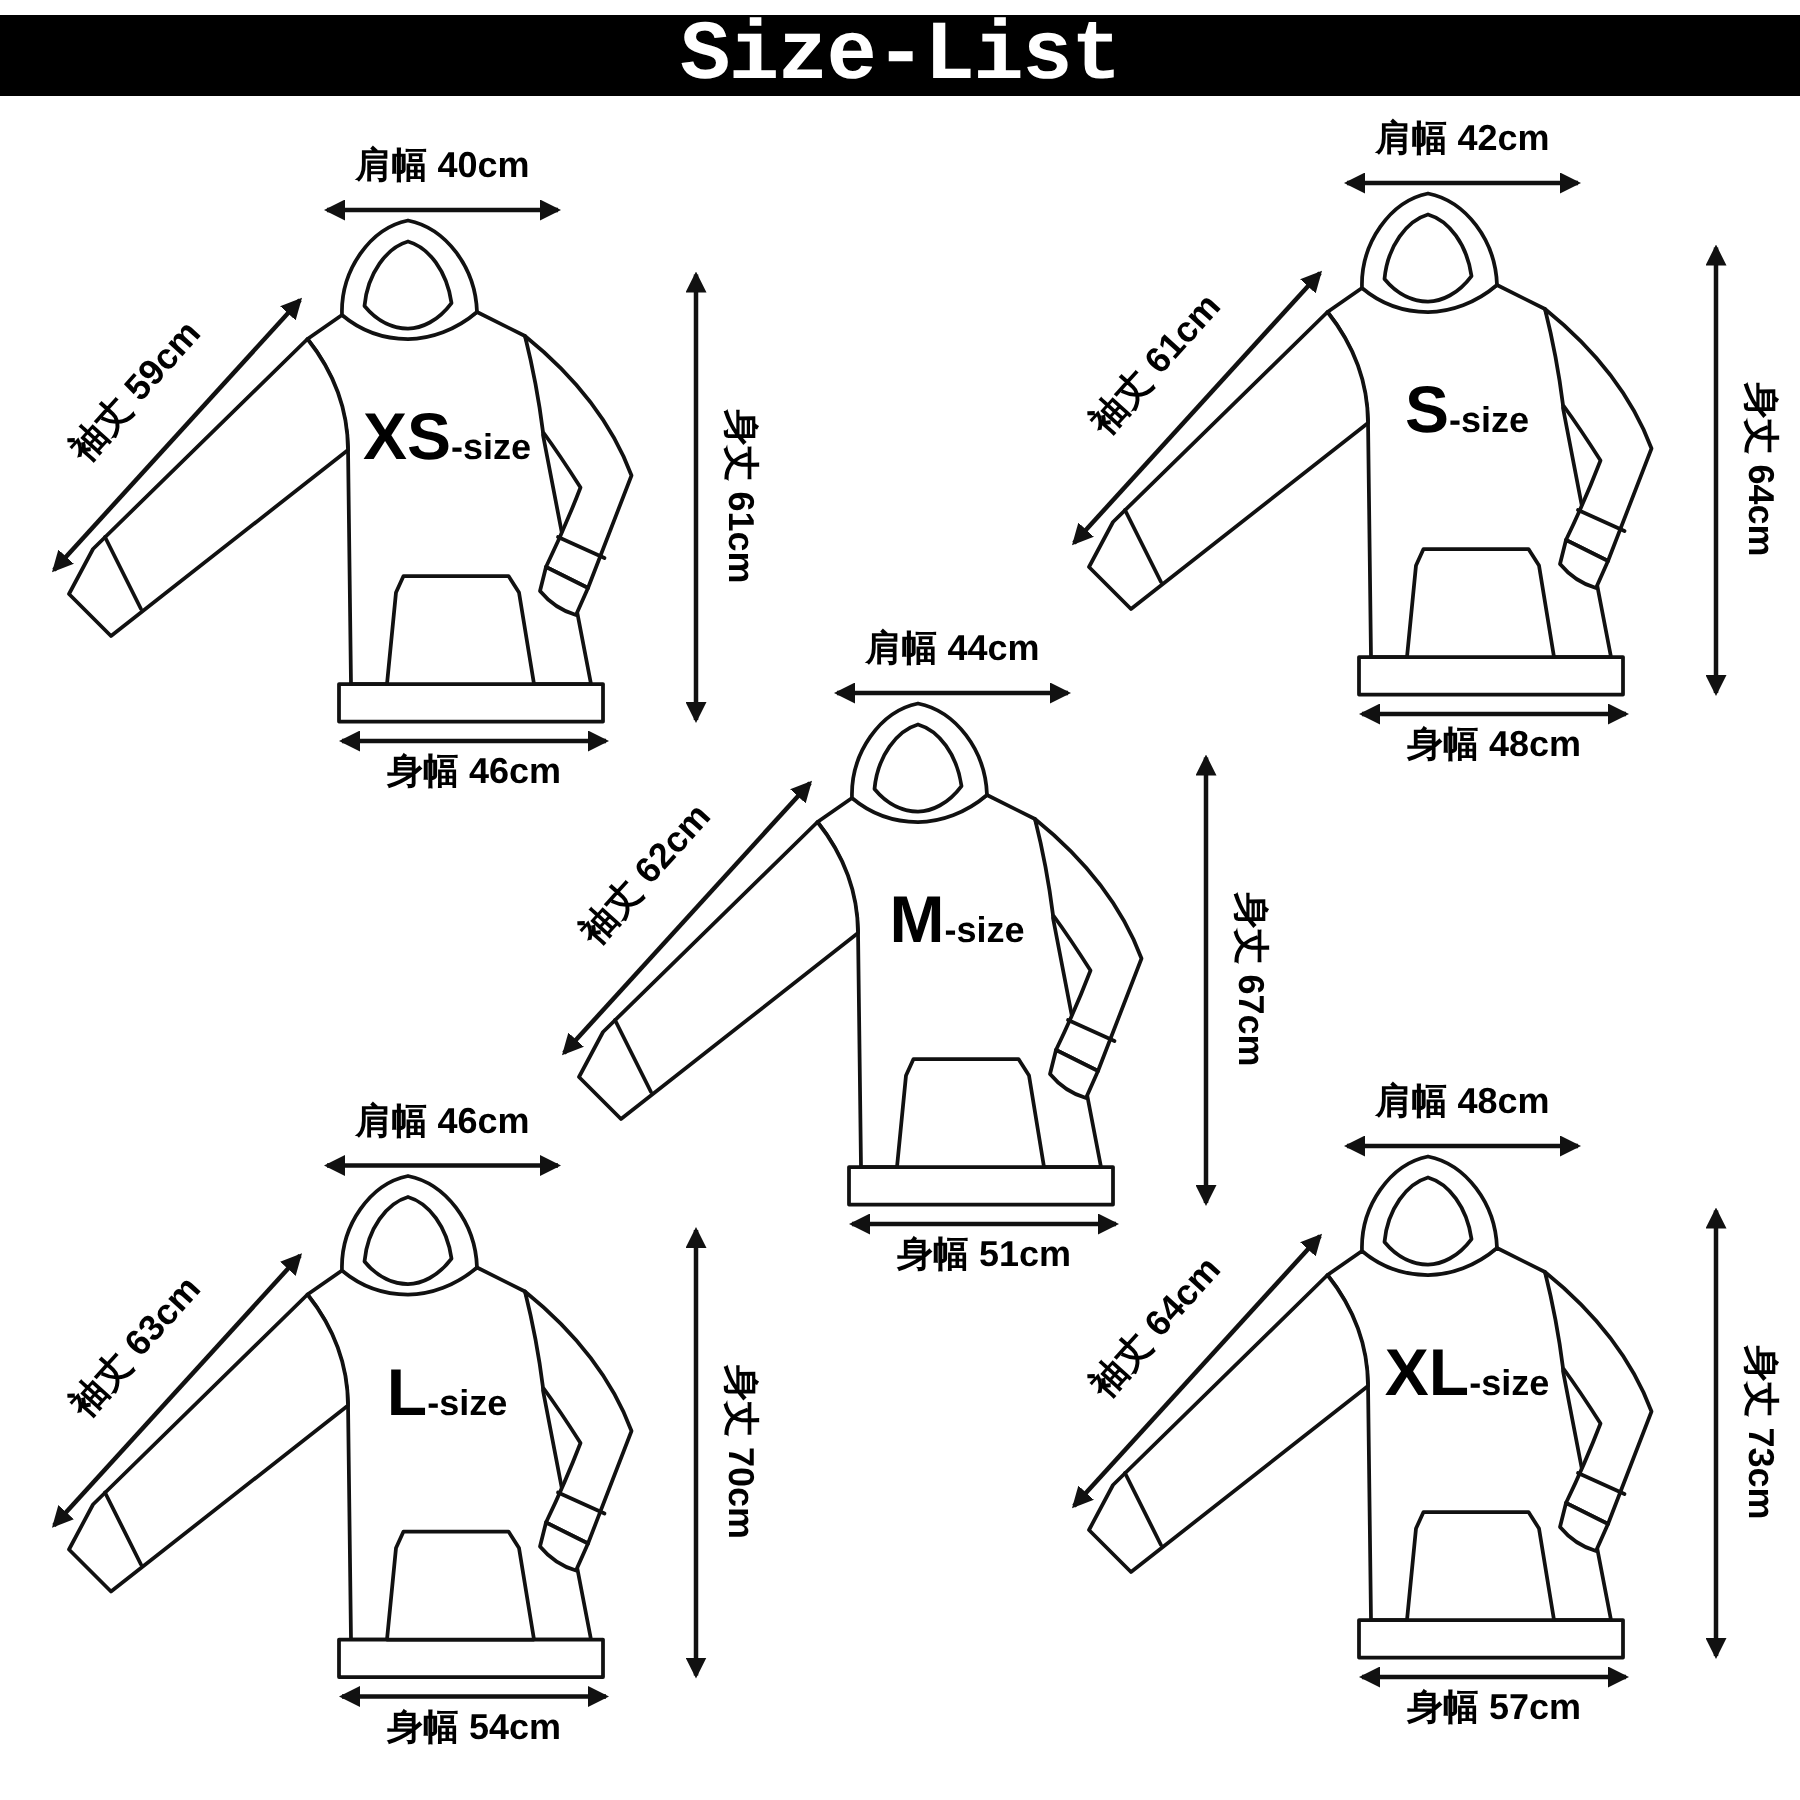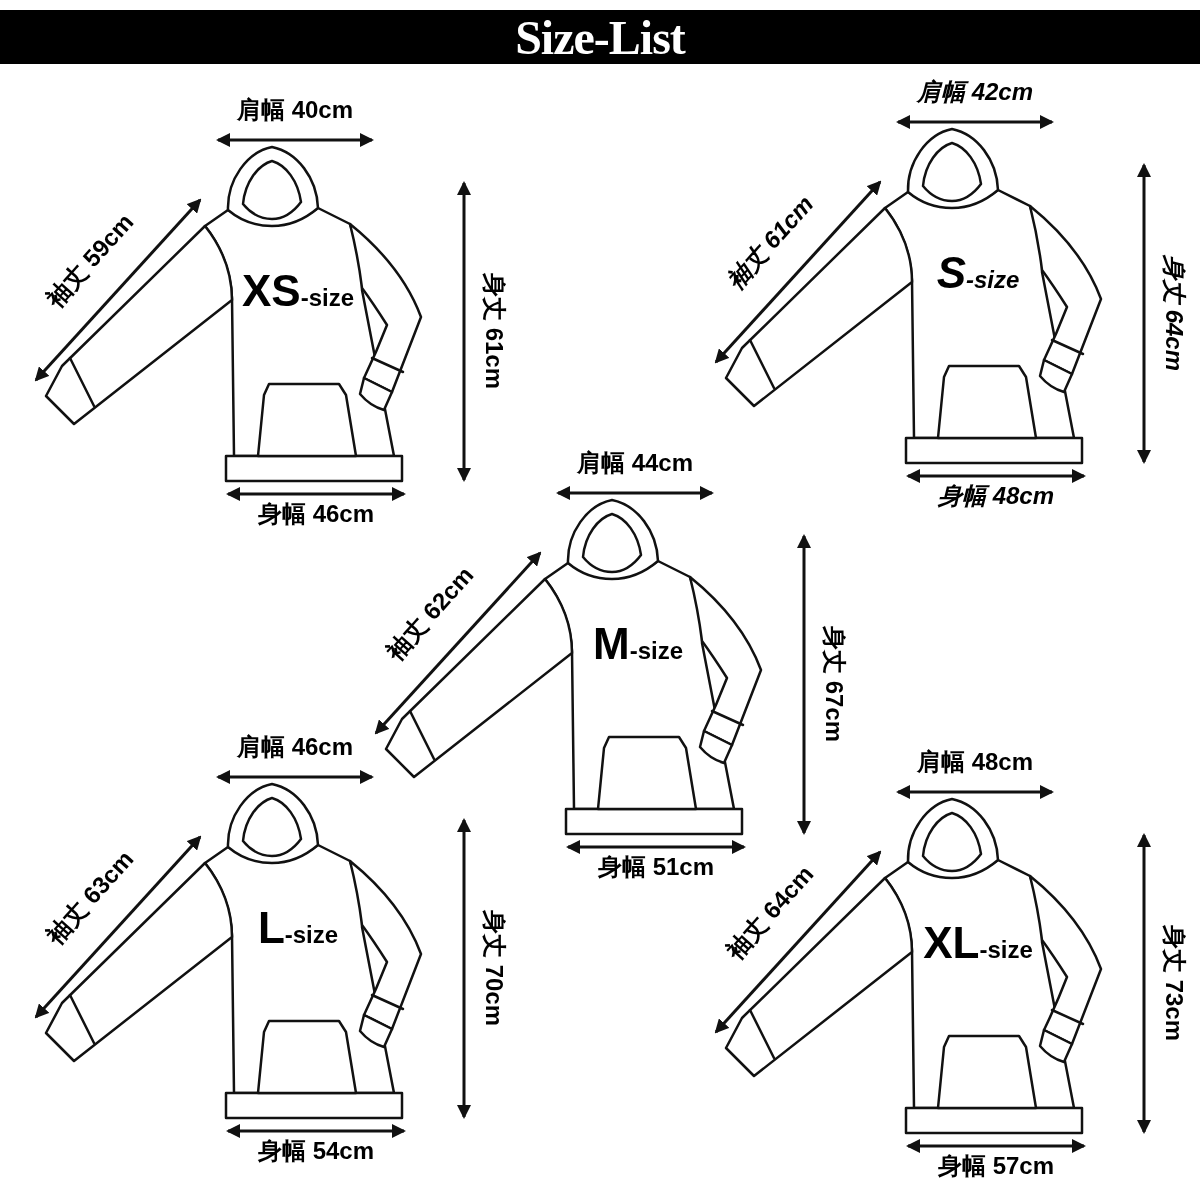--- a/index.html
+++ b/index.html
@@ -1,21 +1,21 @@
 <!DOCTYPE html>
 <html><head>
 <meta charset="utf-8">
 <style>
   html,body{margin:0;padding:0;background:#fff;}
   .canvas{position:relative;width:1200px;height:1200px;background:#fff;overflow:hidden;
           font-family:"Liberation Sans",sans-serif;}
   .title-bar{position:absolute;left:0;top:10px;width:1200px;height:54px;background:#000;
              display:flex;align-items:center;justify-content:center;}
-  .title-bar h1{margin:0;color:#fff;font-size:48px;font-weight:800;letter-spacing:-1px;
-                font-family:Liberation Serif, serif;}
+  .title-bar h1{margin:0;color:#fff;font-size:56px;font-weight:800;letter-spacing:-1px;
+                font-family:Liberation Mono, monospace;}
   .panel{position:absolute;width:480px;height:440px;}
   .panel svg{width:480px;height:440px;overflow:visible;display:block;}
   .hoodie path{fill:#fff;stroke:#111;stroke-width:2.5;stroke-linejoin:round;stroke-linecap:round;}
   .hoodie path.cuff{fill:none;}
   .arrow{stroke:#111;stroke-width:3;marker-start:url(#ah);marker-end:url(#ah);}
   .mlabel{font-family:"Liberation Sans",sans-serif;font-size:24px;font-weight:bold;fill:#000;}
   .size-label{fill:#000;font-family:"Liberation Sans",sans-serif;}
   .sz-big{font-size:44px;font-weight:bold;}
   .sz-small{font-size:24px;font-weight:bold;}
 </style>
@@ -56,36 +56,36 @@
       <line class="arrow" x1="180" y1="112" x2="16" y2="292"></line>
       <text class="mlabel" transform="translate(76,178) rotate(-48)" text-anchor="middle">袖丈 59cm</text>
       <line class="arrow" x1="444" y1="95" x2="444" y2="392"></line>
       <text class="mlabel" transform="translate(466,243) rotate(90)" text-anchor="middle">身丈 61cm</text>
       <line class="arrow" x1="208" y1="406" x2="384" y2="406"></line>
       <text class="mlabel" x="296" y="434" text-anchor="middle">身幅 46cm</text>
       <text class="size-label" x="278" y="218" text-anchor="middle"><tspan class="sz-big">XS</tspan><tspan class="sz-small">-size</tspan></text>
     </svg>
   </section>
 
-  <section class="panel" style="left:700px;top:70px;font-style:italic;">
+  <section class="panel" style="left:700px;top:70px;">
     <svg viewBox="0 0 480 440">
       <use href="#hoodie"></use>
       <line class="arrow" x1="198" y1="52" x2="352" y2="52"></line>
       <text class="mlabel" x="275" y="30" text-anchor="middle">肩幅 42cm</text>
       <line class="arrow" x1="180" y1="112" x2="16" y2="292"></line>
       <text class="mlabel" transform="translate(76,178) rotate(-48)" text-anchor="middle">袖丈 61cm</text>
       <line class="arrow" x1="444" y1="95" x2="444" y2="392"></line>
       <text class="mlabel" transform="translate(466,243) rotate(90)" text-anchor="middle">身丈 64cm</text>
       <line class="arrow" x1="208" y1="406" x2="384" y2="406"></line>
       <text class="mlabel" x="296" y="434" text-anchor="middle">身幅 48cm</text>
       <text class="size-label" x="278" y="218" text-anchor="middle"><tspan class="sz-big">S</tspan><tspan class="sz-small">-size</tspan></text>
     </svg>
   </section>
 
-  <section class="panel" style="left:360px;top:410px;margin-top:31px;">
+  <section class="panel" style="left:360px;top:410px;">
     <svg viewBox="0 0 480 440">
       <use href="#hoodie"></use>
       <line class="arrow" x1="198" y1="52" x2="352" y2="52"></line>
       <text class="mlabel" x="275" y="30" text-anchor="middle">肩幅 44cm</text>
       <line class="arrow" x1="180" y1="112" x2="16" y2="292"></line>
       <text class="mlabel" transform="translate(76,178) rotate(-48)" text-anchor="middle">袖丈 62cm</text>
       <line class="arrow" x1="444" y1="95" x2="444" y2="392"></line>
       <text class="mlabel" transform="translate(466,243) rotate(90)" text-anchor="middle">身丈 67cm</text>
       <line class="arrow" x1="208" y1="406" x2="384" y2="406"></line>
       <text class="mlabel" x="296" y="434" text-anchor="middle">身幅 51cm</text>
@@ -101,21 +101,21 @@
       <line class="arrow" x1="180" y1="112" x2="16" y2="292"></line>
       <text class="mlabel" transform="translate(76,178) rotate(-48)" text-anchor="middle">袖丈 63cm</text>
       <line class="arrow" x1="444" y1="95" x2="444" y2="392"></line>
       <text class="mlabel" transform="translate(466,243) rotate(90)" text-anchor="middle">身丈 70cm</text>
       <line class="arrow" x1="208" y1="406" x2="384" y2="406"></line>
       <text class="mlabel" x="296" y="434" text-anchor="middle">身幅 54cm</text>
       <text class="size-label" x="278" y="218" text-anchor="middle"><tspan class="sz-big">L</tspan><tspan class="sz-small">-size</tspan></text>
     </svg>
   </section>
 
-  <section class="panel" style="left:700px;top:740px;text-align:center;">
+  <section class="panel" style="left:700px;top:712px;text-align:center;">
     <svg viewBox="0 0 480 440">
       <use href="#hoodie"></use>
       <line class="arrow" x1="198" y1="52" x2="352" y2="52"></line>
       <text class="mlabel" x="275" y="30" text-anchor="middle">肩幅 48cm</text>
       <line class="arrow" x1="180" y1="112" x2="16" y2="292"></line>
       <text class="mlabel" transform="translate(76,178) rotate(-48)" text-anchor="middle">袖丈 64cm</text>
       <line class="arrow" x1="444" y1="95" x2="444" y2="392"></line>
       <text class="mlabel" transform="translate(466,243) rotate(90)" text-anchor="middle">身丈 73cm</text>
       <line class="arrow" x1="208" y1="406" x2="384" y2="406"></line>
       <text class="mlabel" x="296" y="434" text-anchor="middle">身幅 57cm</text>

